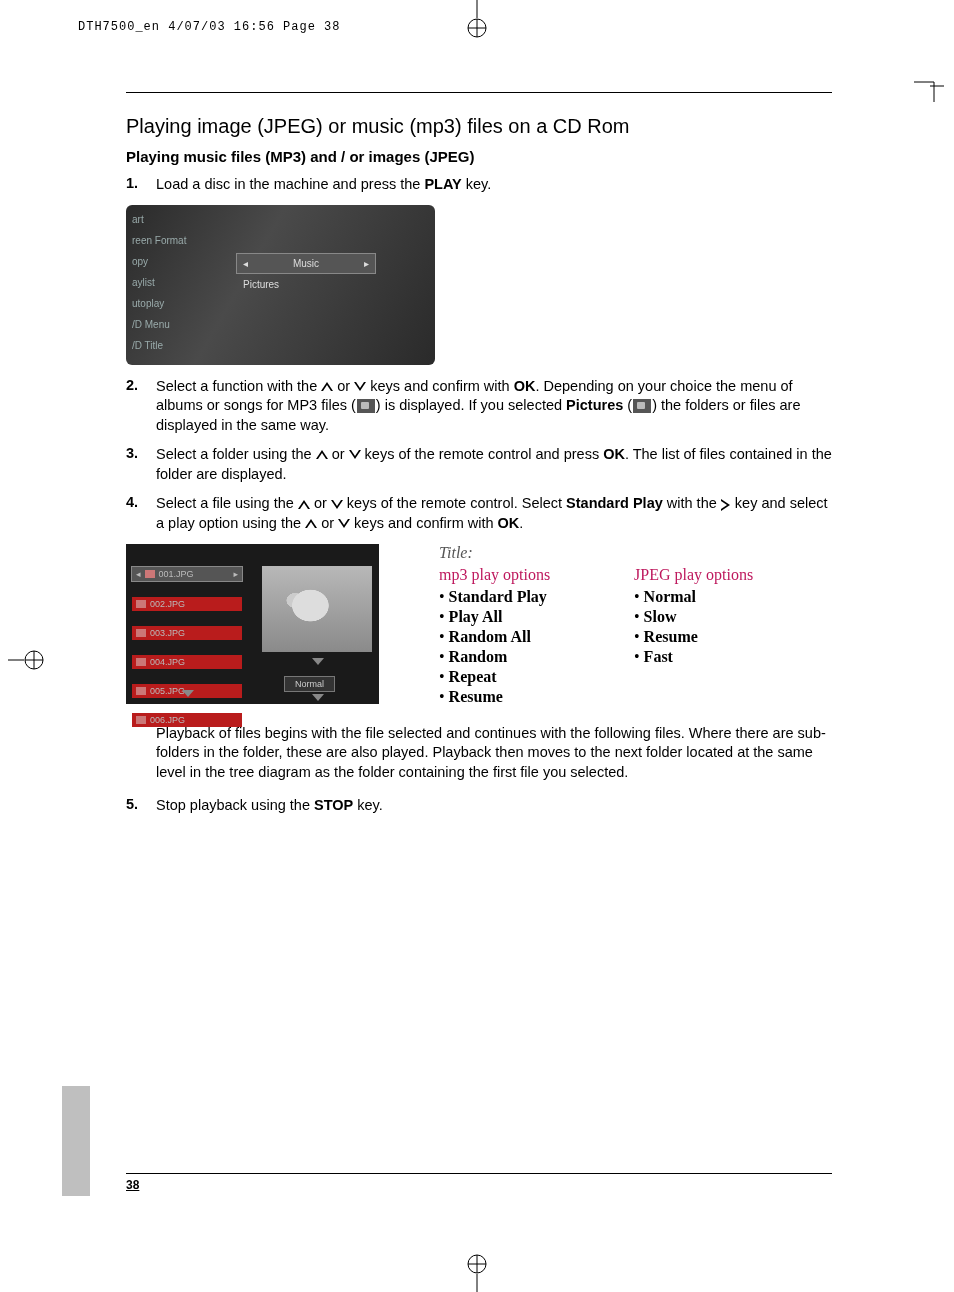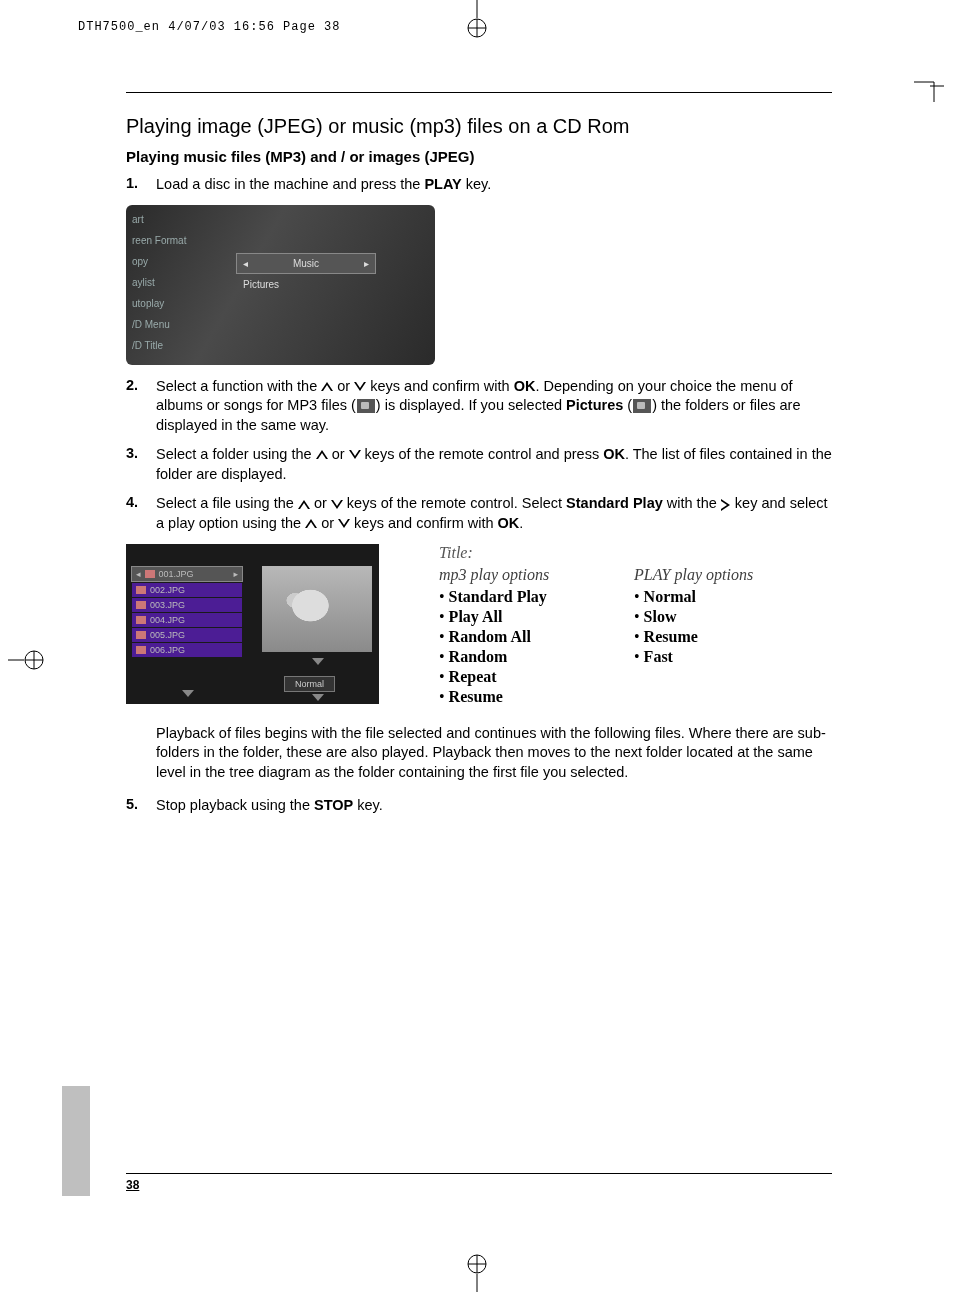--- a/index.html
+++ b/index.html
@@ -153,22 +153,22 @@
     left:0; top:22px;
     width:122px;
     color:#bbb;
     font-size:9px;
   }
   .filelist .frow {
     display:flex;
     align-items:center;
     gap:4px;
     padding:2px 4px;
-    margin:1px 6px;
-    background:#4c1d95;
+    margin:15px 6px;
+    background:#b91c1c;
   }
   .filelist .frow.sel { background:#555; border:1px solid #888; margin:0 5px;}
   .filelist .ficon {
     width:10px;height:8px;background:#c77;display:inline-block;
   }
   .preview {
     position:absolute;
     left:136px; top:22px;
     width:110px; height:86px;
     background:linear-gradient(#888,#666);
@@ -194,21 +194,21 @@
   .tri-down {
     width:0;height:0;
     border-left:6px solid transparent;
     border-right:6px solid transparent;
     border-top:7px solid #888;
     position:absolute;
   }
   .opt-col { width:195px; }
   .opt-col.first { margin-left:30px; }
   .opt-note { font-style:italic; color:#555; margin-bottom:4px;}
-  .opt-head { font-style:italic; color:#404040; margin-bottom:4px;}
+  .opt-head { color:#be185d; margin-bottom:4px;}
   .opt-item { margin:2px 0; }
   .opt-item .b { font-weight:bold; }
   .inline-icon {
     display:inline-block;
     vertical-align:middle;
     width:18px;height:14px;
     background:#555;
     position:relative;
     margin:0 1px;
   }
@@ -442,21 +442,21 @@
       <div class="opt-head">mp3 play options</div>
       <div class="opt-item">• <span class="b">Standard Play</span></div>
       <div class="opt-item">• <span class="b">Play All</span></div>
       <div class="opt-item">• <span class="b">Random All</span></div>
       <div class="opt-item">• <span class="b">Random</span></div>
       <div class="opt-item">• <span class="b">Repeat</span></div>
       <div class="opt-item">• <span class="b">Resume</span></div>
     </div>
     <div class="opt-col">
       <div class="opt-note" style="visibility:hidden">.</div>
-      <div class="opt-head">PLAY play options</div>
+      <div class="opt-head">JPEG play options</div>
       <div class="opt-item">• <span class="b">Normal</span></div>
       <div class="opt-item">• <span class="b">Slow</span></div>
       <div class="opt-item">• <span class="b">Resume</span></div>
       <div class="opt-item">• <span class="b">Fast</span></div>
     </div>
   </div>
 
   <p class="body" style="margin-left:30px">Playback of files begins with the file selected and continues with the following files. Where there are sub-folders in the folder, these are also played. Playback then moves to the next folder located at the same level in the tree diagram as the folder containing the first file you selected.</p>
 
   <ol class="steps">

